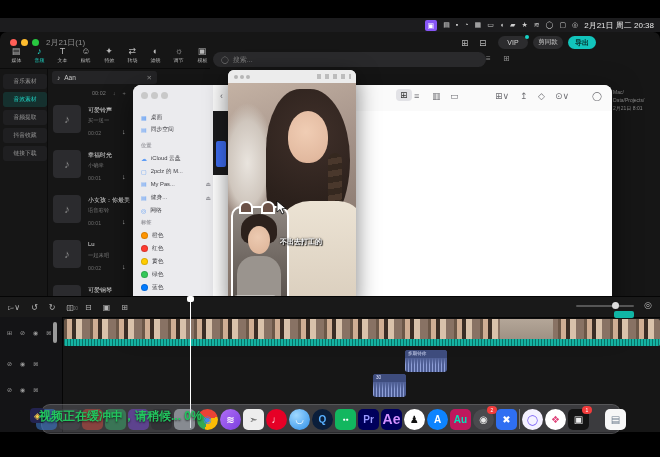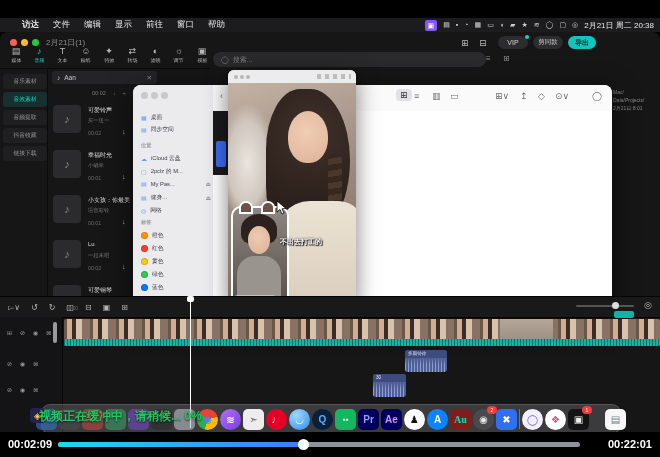--- a/index.html
+++ b/index.html
@@ -166,29 +166,20 @@
   #p-fill{position:absolute;left:0;top:0;height:5px;border-radius:3px;background:linear-gradient(90deg,#1fd8f2,#3f7bff);}
   #p-knob{position:absolute;top:-3px;width:11px;height:11px;border-radius:50%;background:#fff;}
 </style>
 </head>
 <body>
 
 <div id="stage">
 
   <div id="menubar">
     <span id="apple"></span>
-    <div id="menu-items">
-        <span class="menu-item" style="font-weight:bold">访达</span>
-        <span class="menu-item">文件</span>
-        <span class="menu-item">编辑</span>
-        <span class="menu-item">显示</span>
-        <span class="menu-item">前往</span>
-        <span class="menu-item">窗口</span>
-        <span class="menu-item">帮助</span>
-      </div>
     <div id="status-cluster">
         <span class="st-ic hl">▣</span>
         <span class="st-ic">▤</span>
         <span class="st-ic">▪</span>
         <span class="st-ic">◔</span>
         <span class="st-ic">▦</span>
         <span class="st-ic">▭</span>
         <span class="st-ic">◖</span>
         <span class="st-ic">▰</span>
         <span class="st-ic">★</span>
@@ -551,32 +542,32 @@
      </div>
       <div class="dk" style="background:#12b75f;border-radius:5px;">
        <span class="gl" style="color:#ffffff;font-size:5px">●●</span>
 
      </div>
       <div class="dk" style="background:#00005b;border-radius:5px;">
        <span class="gl" style="color:#9999ff;font-size:10px">Pr</span>
 
      </div>
       <div class="dk" style="background:#00005b;border-radius:5px;">
-       <span class="gl" style="color:#d291ff;font-size:10px">Ae</span>
+       <span class="gl" style="color:#d291ff;font-size:14px">Ae</span>
 
      </div>
       <div class="dk" style="background:#ffffff;border-radius:50%;">
        <span class="gl" style="color:#111111;font-size:10px">♟</span>
 
      </div>
       <div class="dk" style="background:#0d84ff;border-radius:50%;">
        <span class="gl" style="color:#ffffff;font-size:10px">A</span>
 
      </div>
-      <div class="dk" style="background:#7f1d1d;border-radius:5px;font-family:Liberation Serif, serif;">
+      <div class="dk" style="background:#be185d;border-radius:5px;">
        <span class="gl" style="color:#00e4bb;font-size:10px">Au</span>
 
      </div>
       <div class="dk" style="background:#4a4a4e;border-radius:50%;">
        <span class="gl" style="color:#e8e8e8;font-size:10px">◉</span>
        <span class="badge">2</span>
      </div>
       <div class="dk" style="background:#2f6ff2;border-radius:5px;">
        <span class="gl" style="color:#ffffff;font-size:10px">✖</span>
 
@@ -599,22 +590,14 @@
        <span class="gl" style="color:#6a7a8a;font-size:10px">▤</span>
 
      </div>
     </div>
 
   <div id="notice-icon">◈</div>
   <div id="notice-text">视频正在缓冲中，请稍候... 0%</div>
 
 
 
-  <div id="player">
-    <span id="time-cur">00:02:09</span>
-    <div id="p-track">
-      <div id="p-fill" style="width: 47%;"></div>
-      <div id="p-knob" style="left: calc(47% - 5px);"></div>
-    </div>
-    <span id="time-tot">00:22:01</span>
-  </div>
 
 </div>
 
 </body></html>

